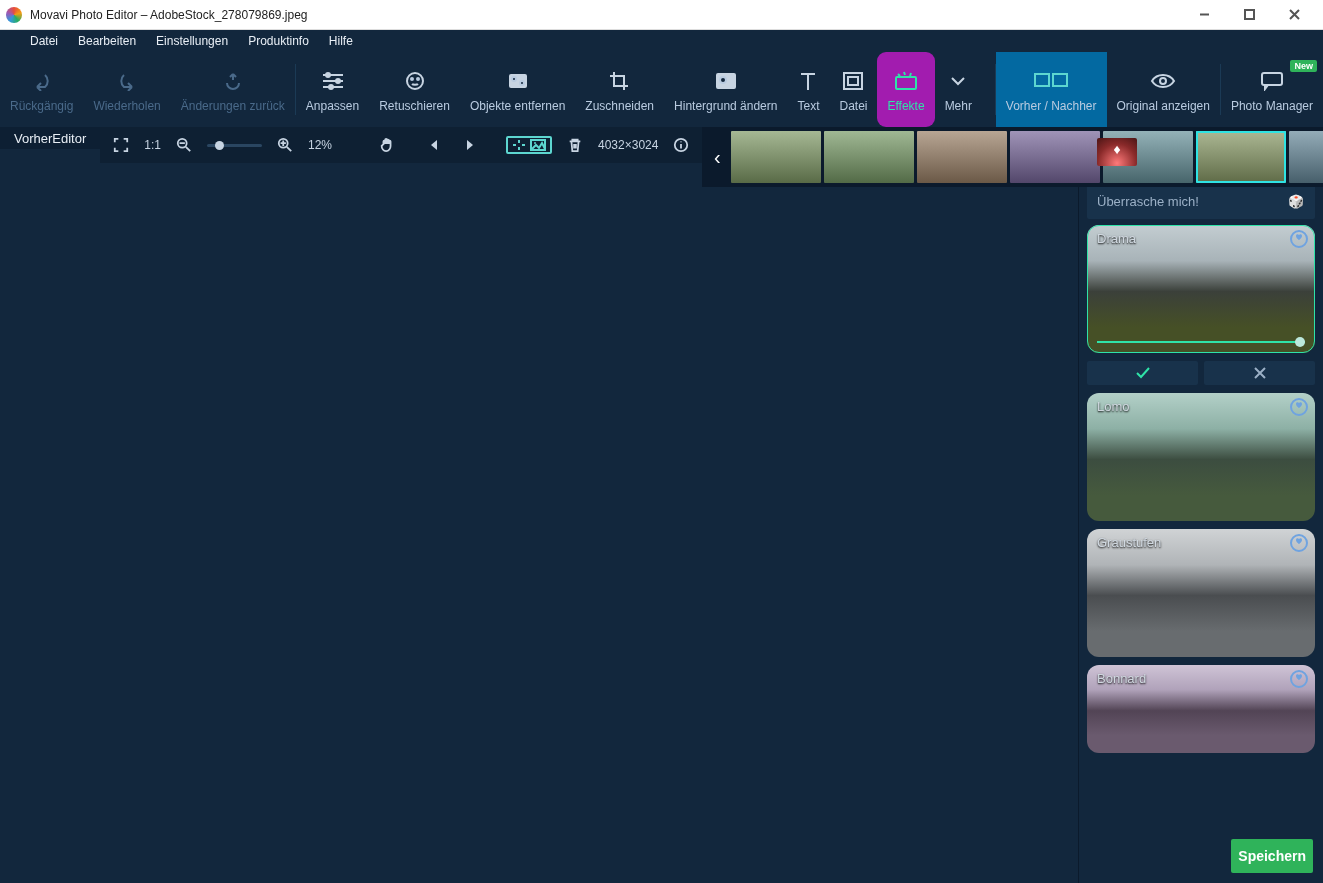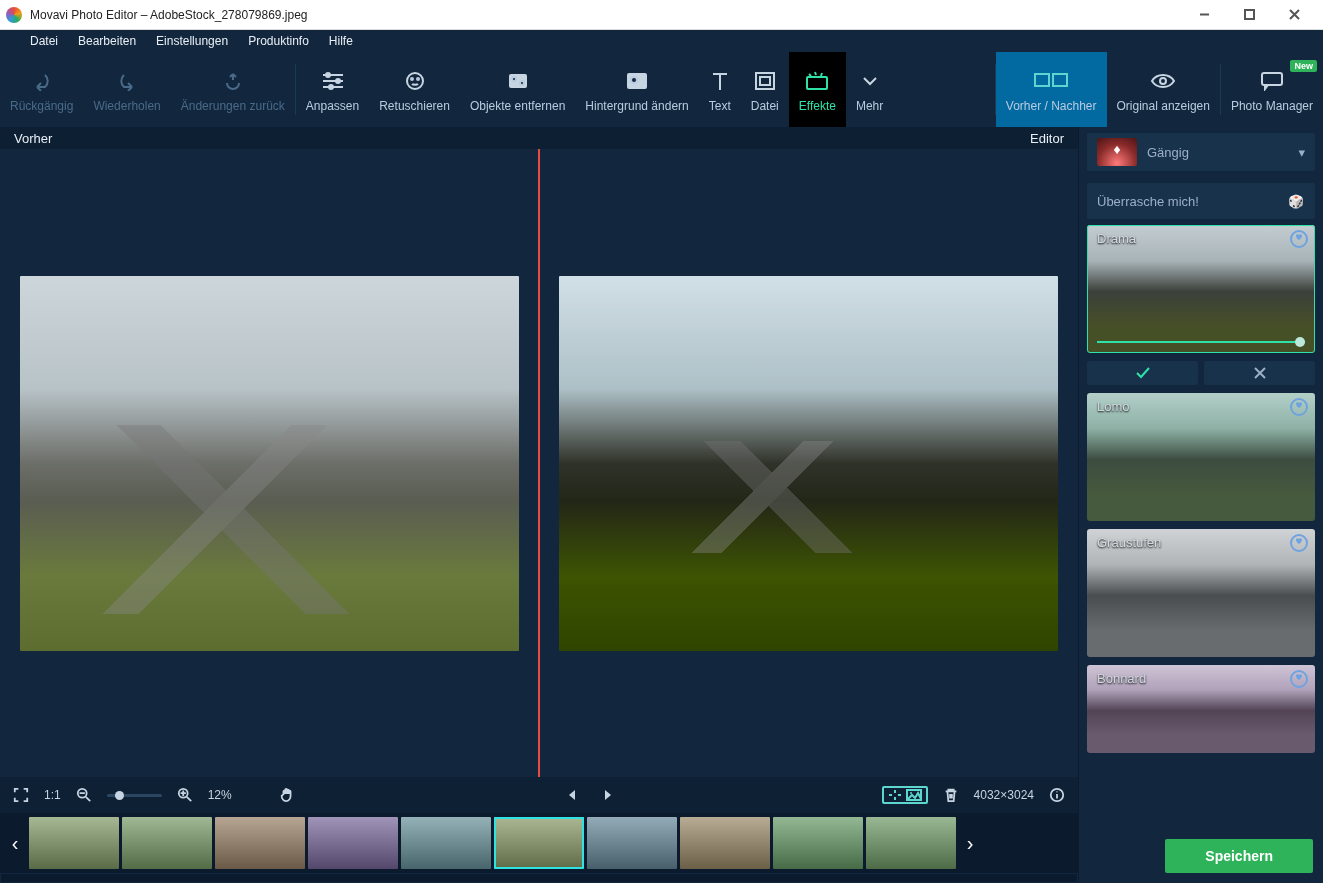--- a/index.html
+++ b/index.html
@@ -14,28 +14,28 @@
 
 
 .menubar { height: 22px; background: #12273d; display: flex; align-items: center; padding: 0 22px; gap: 4px; }
 .menubar .mitem { color: #e8eef5; font-size: 12px; padding: 2px 8px; cursor: pointer; }
 
 
 .toolbar { height: 75px; background: #12273d; display: flex; align-items: stretch; }
 .tbtn { display: flex; flex-direction: column; align-items: center; justify-content: center; color: #b9cbe0; font-size: 12px; padding: 0 10px; cursor: pointer; position: relative; }
 .tbtn .ticon { height: 28px; display: flex; align-items: center; justify-content: center; margin-bottom: 4px; }
 .tbtn.dim { color: #4a6a8a; }
-.tbtn.sel { background: #000000; color: #2fe3a8; }
+.tbtn.sel { background: #a21caf; color: #2fe3a8; border-radius: 9px; }
 .tsep { width: 1px; background: #1b3a55; margin: 12px 0; }
 .toolbar .spacer { flex: 1; }
 .newbadge { position: absolute; top: 8px; right: 6px; background: #2fb35a; color: #fff; font-size: 9px; padding: 1px 4px; border-radius: 2px; font-weight: bold; }
 
 
 .workspace { display: flex; flex: 1; min-height: 0; background: #12273d; }
-.canvaswrap { flex: 1; display: flex; flex-direction: column; min-width: 0; }
+.canvaswrap { flex: 1; display: flex; min-width: 0; }
 .compare-header { height: 22px; background: #0d1f33; display: flex; justify-content: space-between; align-items: center; padding: 0 14px; color: #e8eef5; font-size: 13px; }
 .canvas { flex: 1; position: relative; background: #12273d; display: flex; overflow: hidden; }
 .half { flex: 1; display: flex; align-items: center; justify-content: center; padding: 20px; position: relative; }
 .photo { width: 100%; max-width: 500px; height: 375px; border-radius: 1px; }
 .photo.before { background: linear-gradient(to bottom,#cdd6da 0%,#b8c3c8 30%,#6c6e68 50%,#5a5d52 60%,#6a7a3c 80%,#5d6d30 100%); }
 .photo.after  { background: linear-gradient(to bottom,#c5cfd4 0%,#a8b5ba 30%,#3d3f38 50%,#32352a 60%,#4a5a1f 80%,#3d4d18 100%); filter: contrast(1.2) saturate(1.15); }
 .peaks { position: absolute; left:0; right:0; top:44%; height:30%; background:
   linear-gradient(135deg,transparent 40%,#888 40%,#888 45%,transparent 45%),
   linear-gradient(45deg,transparent 42%,#777 42%,#777 48%,transparent 48%);
   opacity:.4; }
@@ -59,35 +59,35 @@
 
 
 .rightpanel { width: 245px; background: #12273d; border-left: 1px solid #0b1a2c; display: flex; flex-direction: column; }
 .catselect { margin: 6px 8px; height: 38px; background: #18324b; border-radius: 2px; display: flex; align-items: center; padding: 0 10px; gap: 10px; color: #9bb0c6; font-size: 13px; cursor: pointer; }
 .catselect .caticon { width: 40px; height: 28px; background: radial-gradient(circle at 50% 90%,#ff7a7a 0%,#8a2a2a 60%,#4a1515 100%); border-radius: 2px; position:relative; }
 .catselect .caticon::after { content:"♦"; position:absolute; left:50%; top:40%; transform:translate(-50%,-50%); color:#fff; font-size:14px; }
 .catselect .chev { margin-left: auto; }
 .surprise { margin: 6px 8px; height: 36px; background: #18324b; border-radius: 2px; display: flex; align-items: center; padding: 0 10px; color: #9bb0c6; font-size: 13px; cursor: pointer; }
 .surprise .dice { margin-left: auto; }
 .fxlist { flex: 1; overflow-y: auto; padding: 0 8px; display: flex; flex-direction: column; gap: 8px; }
-.fx { position: relative; border-radius: 3px; overflow: hidden; height: 128px; background:#223; cursor:pointer; }
+.fx { position: relative; border-radius: 12px; overflow: hidden; height: 128px; background:#223; cursor:pointer; }
 .fx .fxname { position: absolute; top: 6px; left: 10px; color: #d0d8e0; font-size: 13px; text-shadow: 0 1px 2px #000; }
 .fx .fav { position: absolute; top: 4px; right: 6px; color: #6fa3e0; }
 .fx.drama { background: linear-gradient(#c3cdd1 0%,#a8b3b8 28%,#3b403a 52%,#465026 80%); }
 .fx.lomo  { background: linear-gradient(#b3d0c8 0%,#8db0a5 28%,#3c4d40 52%,#465a3d 80%); }
 .fx.gray  { background: linear-gradient(#d0d3d5 0%,#b0b4b7 28%,#4a4d50 52%,#686c6f 80%); }
 .fx.bonn  { background: linear-gradient(#cfc4d6 0%,#b0a2ba 28%,#524455 52%,#6a5a6e 80%); height:88px; }
 .fx.sel { outline: 1px solid #2fe3a8; outline-offset: -1px; }
 .fxslider { position:absolute; bottom:10px; left:10px; right:10px; height:2px; background:#2fe3a8; }
 .fxslider .knob { position:absolute; right:0; top:-4px; width:10px; height:10px; background:#bce8db; border-radius:50%; }
 .fxactions { display:flex; gap:6px; }
 .fxact { flex:1; height:24px; background:#18324b; border-radius:2px; display:flex; align-items:center; justify-content:center; color:#9bb0c6; cursor:pointer; }
 .fxact.ok { color:#2fe3a8; }
 .savebar { padding: 10px; display:flex; justify-content:flex-end; }
-.savebtn { background: #2fb35a; color: #fff; padding: 9px 40px; border-radius: 2px; font-size: 14px; cursor: pointer; font-weight:600; }
+.savebtn { background: #2fb35a; color: #fff; padding: 9px 7px; border-radius: 2px; font-size: 14px; cursor: pointer; font-weight:600; }
 
 
 .hscroll { height: 10px; background: #12273d; position: relative; }
 .hscroll .track { position:absolute; left:1px; right:1px; top:1px; bottom:1px; background:#0b1a2c; }
 
 svg { fill: none; stroke: currentColor; stroke-width: 2; }
 </style>
 </head>
 <body>
 
@@ -169,20 +169,28 @@
   </div>
   <div class="tbtn">
     <div class="ticon">
         <svg width="26" height="22">
           <rect x="4" y="4" width="18" height="14" rx="2" fill="#c7d4e2" stroke="none"></rect>
           <circle cx="9" cy="9" r="2" fill="#12273d"></circle>
           <circle cx="17" cy="13" r="2" fill="#12273d"></circle>
         </svg>
       </div>
     <span>Objekte entfernen</span>
+  </div>
+  <div class="tbtn">
+    <div class="ticon">
+        <svg width="24" height="22">
+          <path d="M6 2v14h14M2 6h14v14" stroke="#c7d4e2"></path>
+        </svg>
+      </div>
+    <span>Zuschneiden</span>
   </div>
   <div class="tbtn">
     <div class="ticon">
         <svg width="26" height="22">
           <rect x="3" y="3" width="20" height="16" rx="2" fill="#c7d4e2" stroke="none"></rect>
           <circle cx="10" cy="10" r="3" fill="#12273d"></circle>
         </svg>
       </div>
     <span>Hintergrund ändern</span>
   </div>

